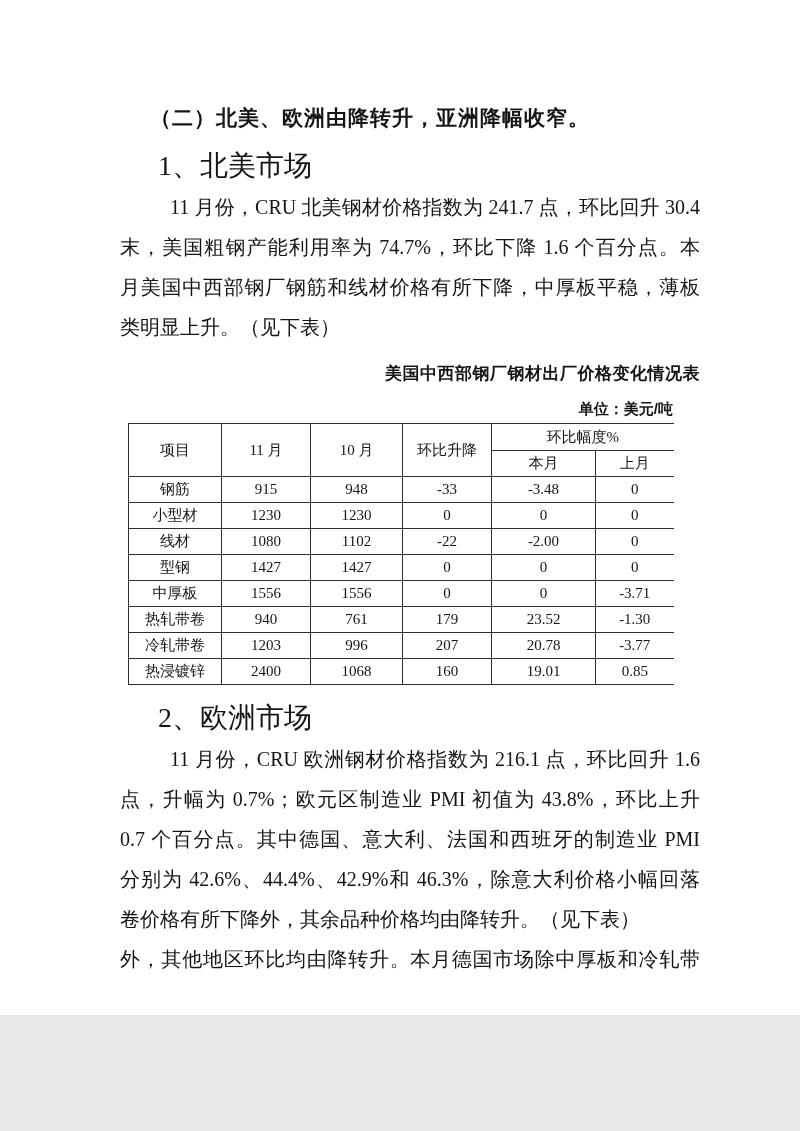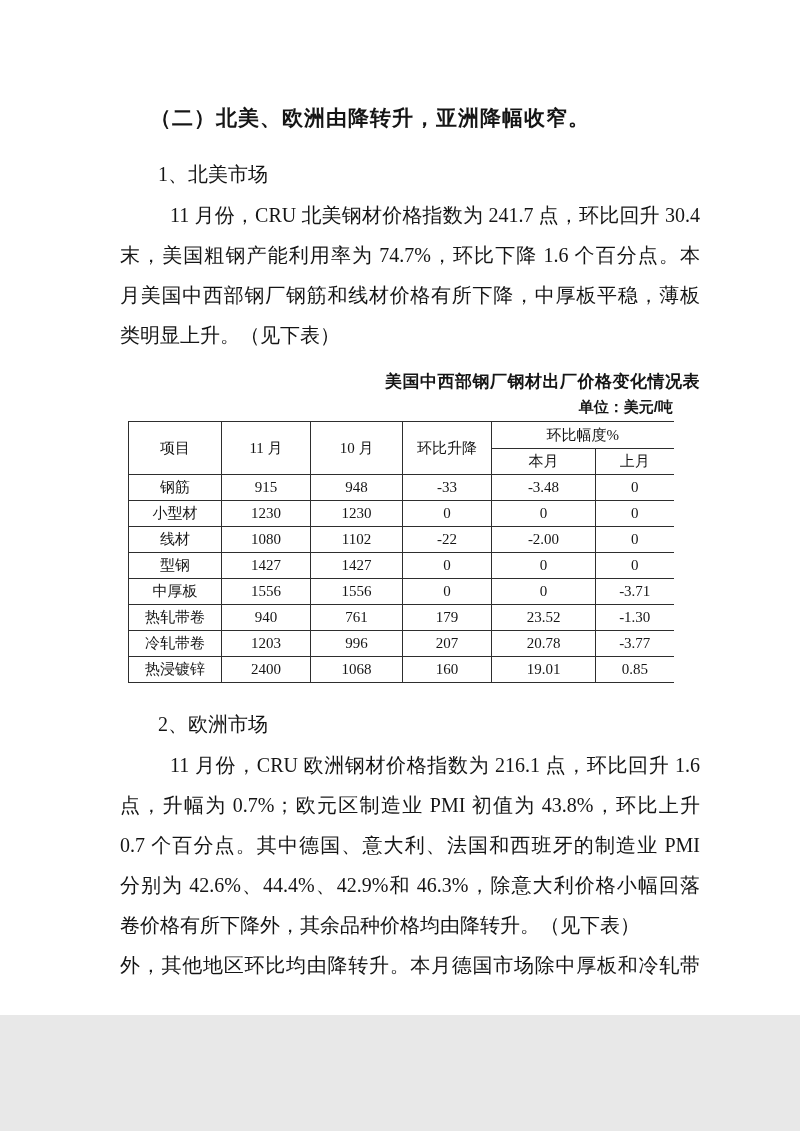--- a/index.html
+++ b/index.html
@@ -8,41 +8,41 @@
     position:relative;overflow:hidden;color:#151515;
     font-family:"Liberation Serif","DejaVu Serif",serif;
   }
   .content{position:absolute;left:100px;top:0;width:600px;}
 
   .section-heading{
     margin-top:103px;font-size:21px;font-weight:bold;
     line-height:30px;text-indent:50px;letter-spacing:1px;
   }
   .sub-heading{
-    margin-top:26px;font-size:20px;line-height:30px;text-indent:58px;
+    margin-top:18px;font-size:28px;line-height:30px;text-indent:58px;
   }
   .para{margin-top:6px;}
   .pline{
     font-size:20px;line-height:40px;
     text-align:justify;text-align-last:justify;
     white-space:normal;
     margin-left:20px;
   }
   .pline.first{text-indent:50px;}
   .pline.last{text-align-last:left;}
 
   .table-title{
     margin-top:14px;text-align:right;
     font-family:"Liberation Sans","DejaVu Sans",sans-serif;
     font-weight:bold;font-size:17px;line-height:26px;letter-spacing:.5px;
   }
   .table-unit{
     width:573px;text-align:right;
     font-family:"Liberation Sans","DejaVu Sans",sans-serif;
-    font-weight:bold;font-size:15px;line-height:24px;margin-top:0;
+    font-weight:bold;font-size:15px;line-height:24px;margin-top:10px;
   }
   table.price{
     border-collapse:collapse;table-layout:fixed;
     margin-left:28px;width:545px;margin-top:2px;
   }
   table.price td{
     border:1px solid #2e2e2e;
     font-size:15px;text-align:center;vertical-align:middle;
     padding:0;height:25px;font-weight:normal;
   }

